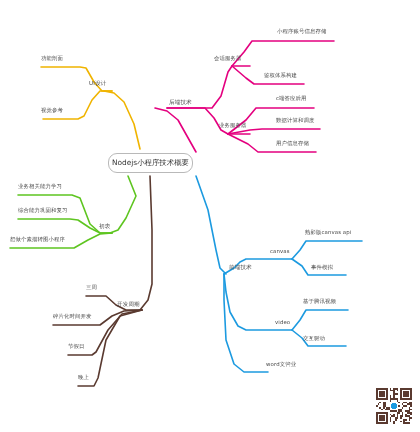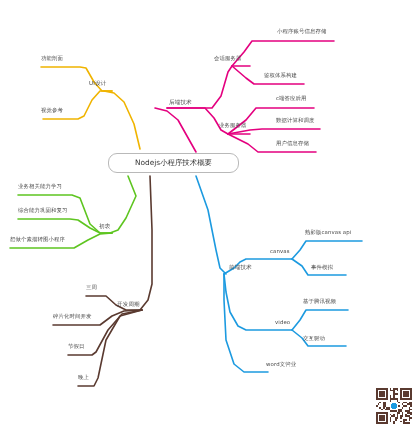--- a/index.html
+++ b/index.html
@@ -42,21 +42,21 @@
   .node.lvl1 { font-size: 5.6px; }
   .node.lvl2 { font-size: 5.4px; }
   .node.lvl3 { font-size: 5.4px; }
   .root-node {
     position: absolute;
     border: 1px solid #b9b9b9;
     border-radius: 9px;
     background: #ffffff;
     color: #333333;
     font-size: 7.4px;
-    padding: 4px 26px;
+    padding: 4px 3px;
     white-space: nowrap;
     box-shadow: 0 0 0 0 rgba(0,0,0,0);
   }
   #qr {
     position: absolute;
     right: 8px;
     bottom: 8px;
     width: 36px;
     height: 36px;
   }

